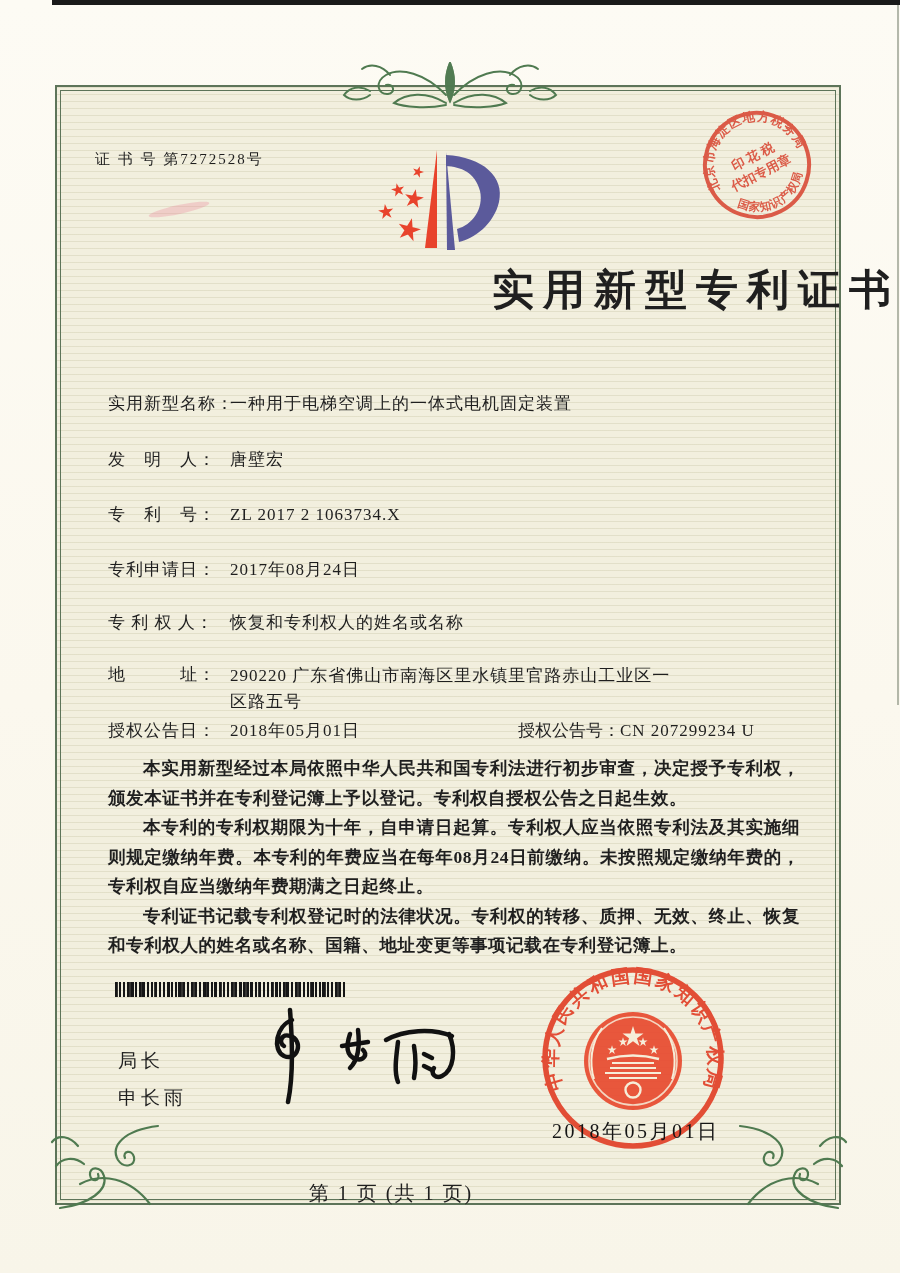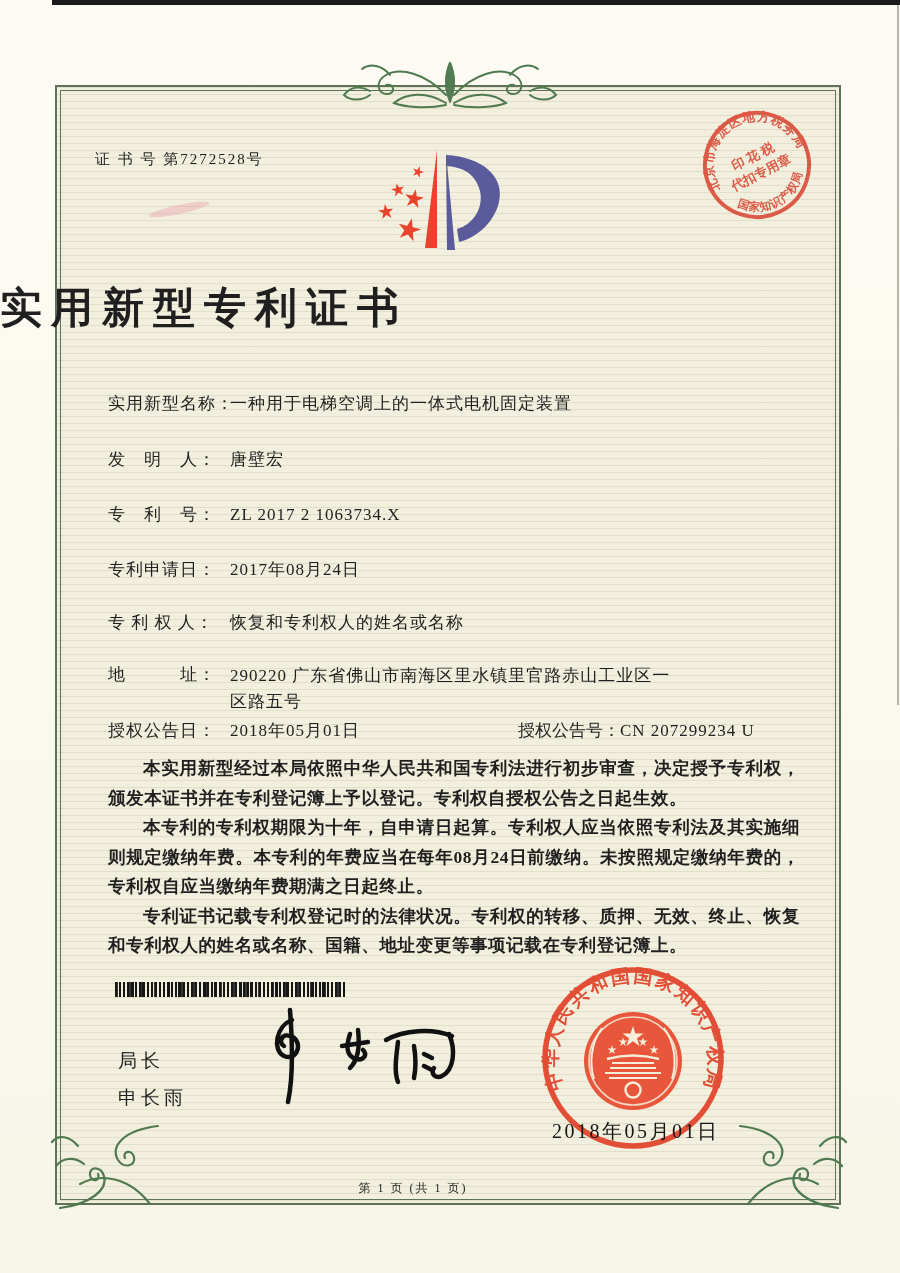--- a/index.html
+++ b/index.html
@@ -14,21 +14,21 @@
   .smudge{position:absolute;left:148px;top:205px;width:62px;height:9px;border-radius:50%;
     background:rgba(235,120,145,.28);transform:rotate(-12deg);}
   
   .frame{
     position:absolute;left:55px;top:85px;width:786px;height:1120px;box-sizing:border-box;
     border:2px solid #5d7459;
     background:#f2efde repeating-linear-gradient(180deg,rgba(163,160,116,.20) 0 1px,rgba(0,0,0,0) 1px 7px);
   }
   .frame::after{content:"";position:absolute;inset:3px;border:1px solid #5d7459;pointer-events:none;}
   .certno{position:absolute;left:95px;top:150px;font-size:15px;letter-spacing:2px;}
-  .title{position:absolute;left:0;top:280px;width:900px;text-align:left;
+  .title{position:absolute;left:0;top:262px;width:900px;text-align:right;
     font-size:42px;font-weight:bold;letter-spacing:9px;}
   .row{position:absolute;left:108px;font-size:17px;white-space:nowrap;}
   .row .lab{display:inline-block;width:122px;letter-spacing:1px;}
   .row .val{letter-spacing:1px;}
   .row.addr{white-space:normal;}
   .row.addr .val{display:inline-block;width:458px;vertical-align:top;line-height:26px;}
   .grant-right{left:518px;}
   .paras{position:absolute;left:108px;top:754px;width:692px;font-size:17.5px;
     line-height:29.5px;text-align:justify;letter-spacing:.6px;font-weight:bold;}
   .paras p{margin:0;text-indent:2em;}
@@ -37,21 +37,21 @@
       repeating-linear-gradient(90deg,#161616 0 2px,rgba(0,0,0,0) 2px 4px),
       repeating-linear-gradient(90deg,#161616 0 1px,rgba(0,0,0,0) 1px 9px),
       repeating-linear-gradient(90deg,rgba(22,22,22,.85) 0 3px,rgba(0,0,0,0) 3px 13px);}
   .director-title{position:absolute;left:118px;top:1048px;font-size:19px;letter-spacing:4px;text-align:center;}
   .director-name{position:absolute;left:118px;top:1085px;font-size:19px;letter-spacing:4px;}
   .sig{position:absolute;left:246px;top:1006px;}
   .tax-stamp{position:absolute;left:692px;top:100px;}
   .seal{position:absolute;left:538px;top:963px;}
   .seal-date{position:absolute;left:552px;top:1118px;font-size:20px;letter-spacing:2.5px;color:#151515;}
   .footer{position:absolute;left:55px;top:1180px;width:672px;text-align:center;
-    font-size:12px;letter-spacing:2px;margin-left:22px;}
+    font-size:20px;letter-spacing:2px;}
   .crest{position:absolute;left:330px;top:57px;}
   .flour-l{position:absolute;left:50px;top:1112px;}
   .flour-r{position:absolute;left:733px;top:1112px;transform:scaleX(-1);}
   .logo{position:absolute;left:375px;top:145px;}
 </style>
 </head>
 <body>
 
 <div class="page">
 

